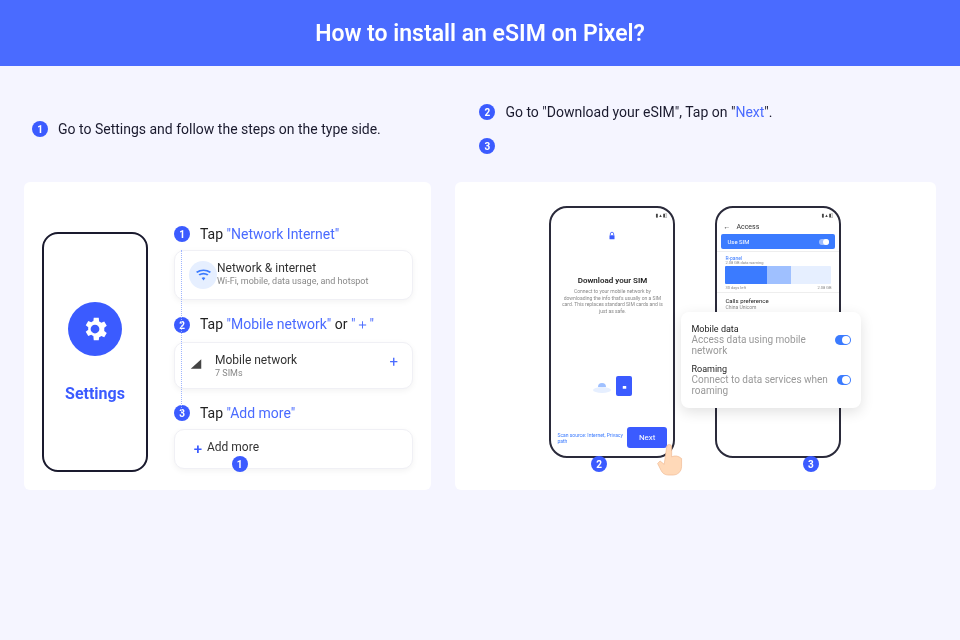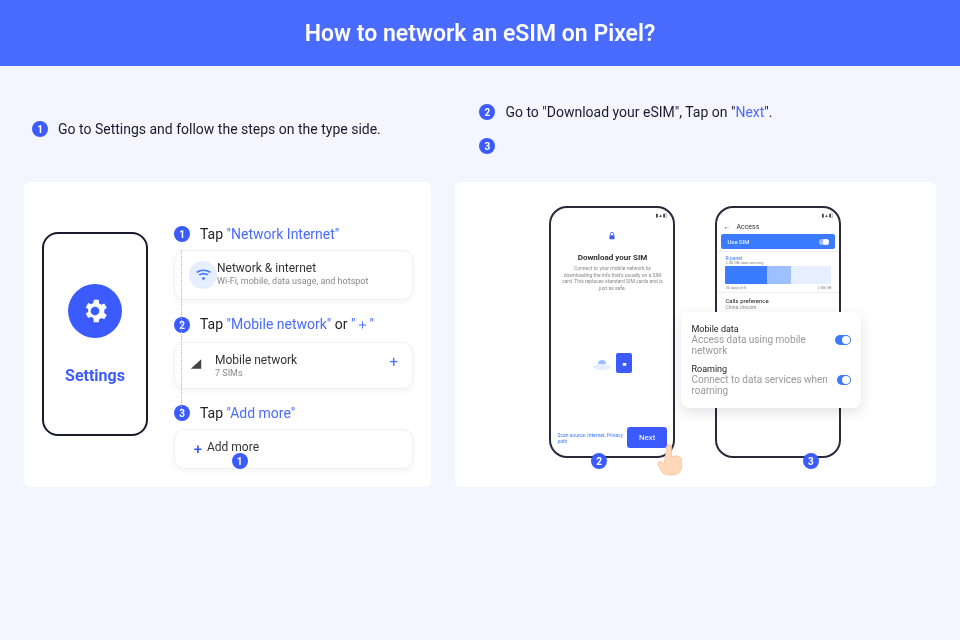--- a/index.html
+++ b/index.html
@@ -10,21 +10,21 @@
   .intro { display: flex; gap: 32px; padding: 38px 8px 28px; }
   .intro-left { flex: 1; display: flex; align-items: center; }
   .intro-right { flex: 1.08; display: flex; flex-direction: column; gap: 18px; }
   .intro-line { display: flex; align-items: center; gap: 10px; font-size: 14px; color: #1a1a2e; }
   .badge { display: inline-flex; width: 16px; height: 16px; border-radius: 50%; background: #3b5bff; color: #fff; font-size: 10px; font-weight: 700; align-items: center; justify-content: center; flex-shrink: 0; }
   .hl { color: #4a6bff; }
   .cards { display: flex; gap: 24px; }
   .card { background: #fff; border-radius: 6px; padding: 24px 18px 18px; position: relative; }
   .card-left { flex: 1; display: flex; gap: 26px; }
   .card-right { flex: 1.2; display: flex; justify-content: center; align-items: flex-start; gap: 40px; }
-  .phone-settings { width: 106px; height: 204px; border: 2.5px solid #1a1a2e; border-radius: 16px; display: flex; flex-direction: column; align-items: center; justify-content: center; gap: 28px; margin-top: 26px; }
+  .phone-settings { width: 106px; height: 240px; border: 2.5px solid #1a1a2e; border-radius: 16px; display: flex; flex-direction: column; align-items: center; justify-content: center; gap: 28px; margin-top: 26px; }
   .gear-circle { width: 54px; height: 54px; border-radius: 50%; background: #3b5bff; display: flex; align-items: center; justify-content: center; }
   .phone-settings-label { color: #3b5bff; font-weight: 700; font-size: 16px; }
   .steps-col { flex: 1; display: flex; flex-direction: column; gap: 16px; position: relative; margin-top: 20px; }
   .step-head { display: flex; align-items: center; gap: 10px; font-size: 14px; color: #222; }
   .tile { background: #fff; border: 1px solid #f0f0f5; border-radius: 10px; box-shadow: 0 2px 6px rgba(0,0,0,0.05); padding: 10px 14px; display: flex; margin-top: 8px; font-size: 12px; color: #333; }
   .tile .sub { font-size: 9px; color: #888; margin-top: 1px; }
   .tile-net .ic { width: 28px; height: 28px; border-radius: 50%; background: #e6efff; display: flex; align-items: center; justify-content: center; color: #3b7bff; }
   .tile-mob { justify-content: space-between; }
   .tile-mob .lft { display: flex; align-items: center; gap: 12px; }
   .tile-add .plus { color: #3b5bff; font-size: 15px; font-weight: 500; width: 18px; text-align: center; }
@@ -37,21 +37,21 @@
   .ov-title { font-size: 9px; color: #222; }
   .ov-sub { font-size: 10px; color: #999; }
   .toggle { width: 18px; height: 10px; border-radius: 5px; background: #3b7bff; position: relative; }
   .toggle::after { content: ''; position: absolute; right: 1px; top: 1px; width: 8px; height: 8px; background: #fff; border-radius: 50%; }
   .hand { position: absolute; width: 34px; height: 38px; }
   .hand svg { width: 100%; height: 100%; }
   .page-num { position: absolute; bottom: 18px; left: 50%; transform: translateX(-50%); }
   .card-left .page-num { left: 53%; }
   .card-right .page-num.p2 { left: 30%; }
   .card-right .page-num.p3 { left: 74%; }
-  .dl-title { text-align: center; font-size: 8px; font-weight: 600; color: #222; margin-top: 8px; padding: 0 8px; }
+  .dl-title { text-align: center; font-size: 8px; font-weight: 600; color: #222; margin-top: 31px; padding: 0 8px; }
   .dl-sub { text-align: center; font-size: 5px; color: #888; margin-top: 3px; padding: 0 10px; line-height: 1.3; }
   .dl-illus { height: 72px; display: flex; align-items: center; justify-content: center; gap: 4px; margin-top: 36px; }
   .dl-bottom { position: absolute; bottom: 8px; left: 6px; right: 6px; display: flex; justify-content: space-between; align-items: center; }
   .dl-links { font-size: 5px; color: #3b7bff; }
   .dl-next { background: #3b5bff; color: #fff; font-size: 8px; padding: 6px 12px; border-radius: 3px; }
   .m3-head { display: flex; align-items: center; padding: 1px 6px; font-size: 7px; color: #333; }
   .m3-head .back { margin-right: 6px; }
   .m3-use { background: #3b7bff; color: #fff; font-size: 6px; padding: 4px 6px; display: flex; justify-content: space-between; align-items: center; margin: 2px 4px; border-radius: 2px; }
   .m3-use .tgl { width: 10px; height: 6px; border-radius: 3px; background: rgba(255,255,255,0.5); position: relative; }
   .m3-use .tgl::after { content:''; position:absolute; right:0; top:0; width:6px; height:6px; background:#fff; border-radius:50%; }
@@ -59,21 +59,21 @@
   .m3-lbl { font-size: 5px; color: #3b7bff; }
   .m3-v { font-size: 6px; color: #222; margin-top: 1px; }
   .m3-bars { height: 18px; background: linear-gradient(to right, #3b7bff 0 40%, #9fc0ff 40% 62%, #e6efff 62% 100%); margin: 2px 8px; border-radius: 1px; position: relative; }
   .m3-bars .t { position: absolute; font-size: 4px; color: #888; }
   .dotted { position: absolute; left: 7px; top: 24px; bottom: 60px; border-left: 1.5px dotted #9fb5ff; }
 </style>
 </head>
 <body>
 
 <div class="hero">
-  <h1>How to network an eSIM on Pixel?</h1>
+  <h1>How to install an eSIM on Pixel?</h1>
 </div>
 
 <div class="content">
 
   <div class="intro">
     <div class="intro-left">
       <div class="intro-line">
         <span class="badge">1</span>
         <span>Go to Settings and follow the steps on the type side.</span>
       </div>

